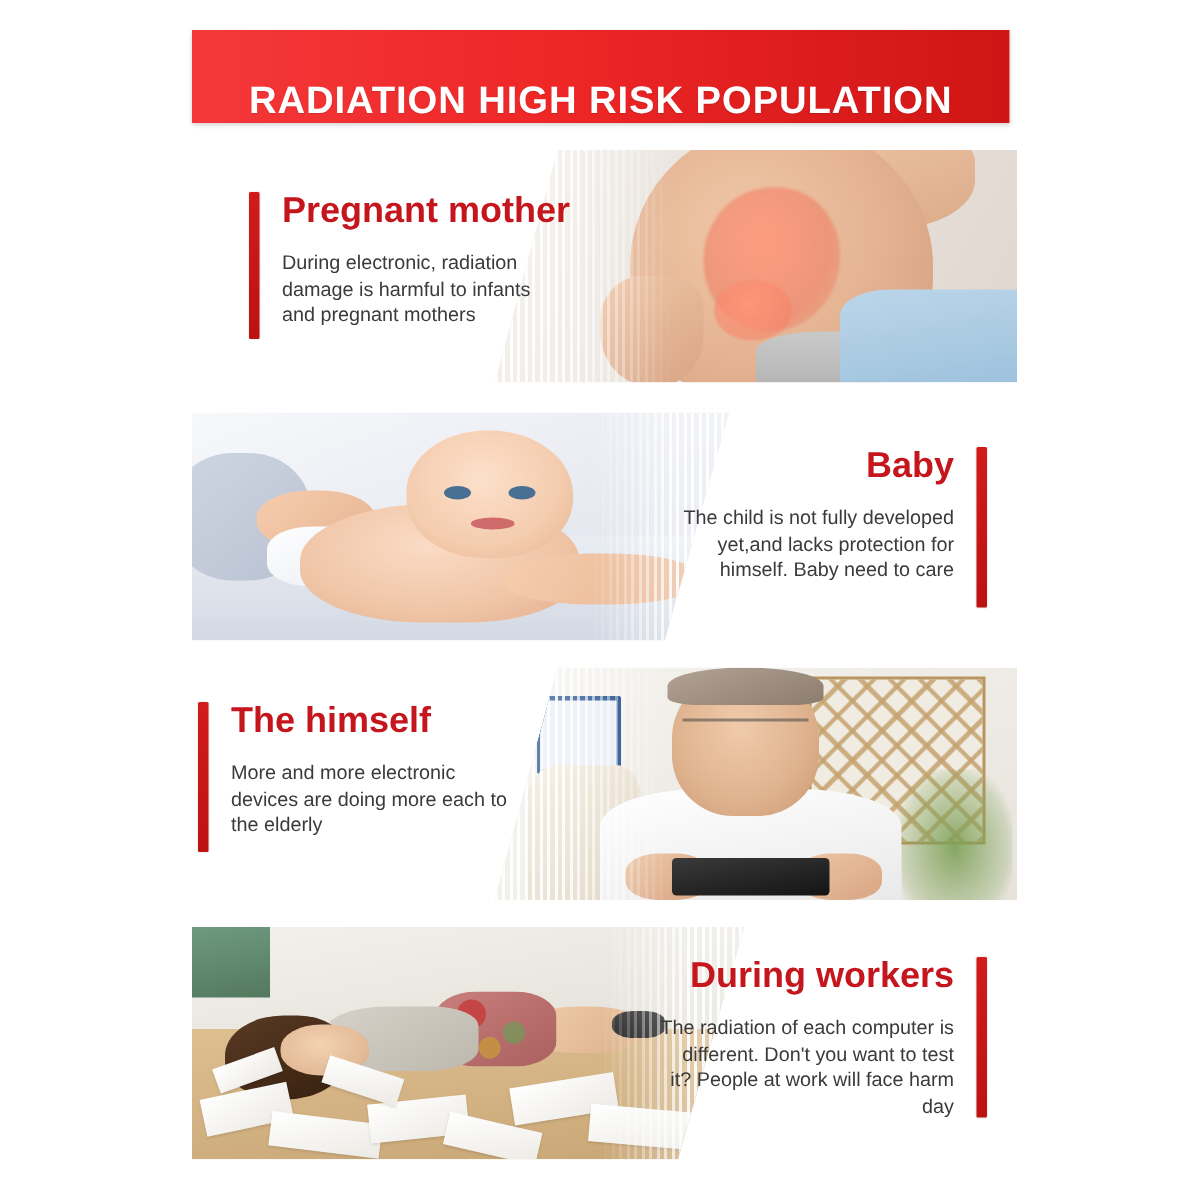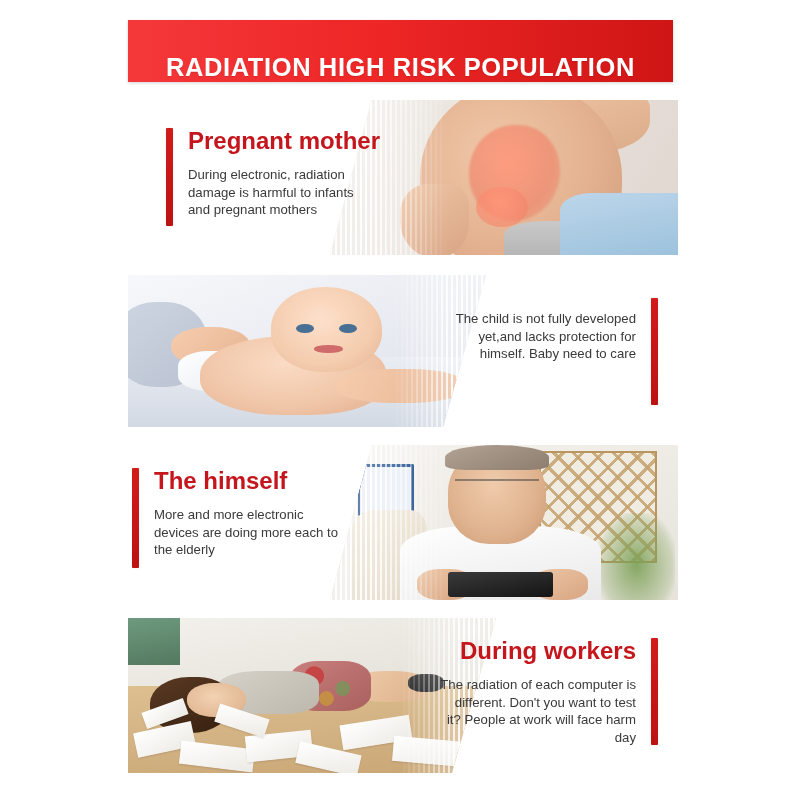--- a/index.html
+++ b/index.html
@@ -351,20 +351,21 @@
       <div class="head-b"></div>
       <div class="eye l"></div>
       <div class="eye r"></div>
       <div class="mouth"></div>
     </div>
     <div class="stripes-right"></div>
   </div>
 
   <div class="textblock align-right" id="sec2-text">
     <div class="accent-bar right"></div>
+    <div class="heading">Baby</div>
     <div class="body">The child is not fully developed yet,and lacks protection for himself. Baby need to care</div>
   </div>
 
   <div class="photo clip-left" id="sec3-photo">
     <div class="inner art-elderly">
       <div class="wall"></div>
       <div class="lattice"></div>
       <div class="plant"></div>
       <div class="frame">
           <i></i>

